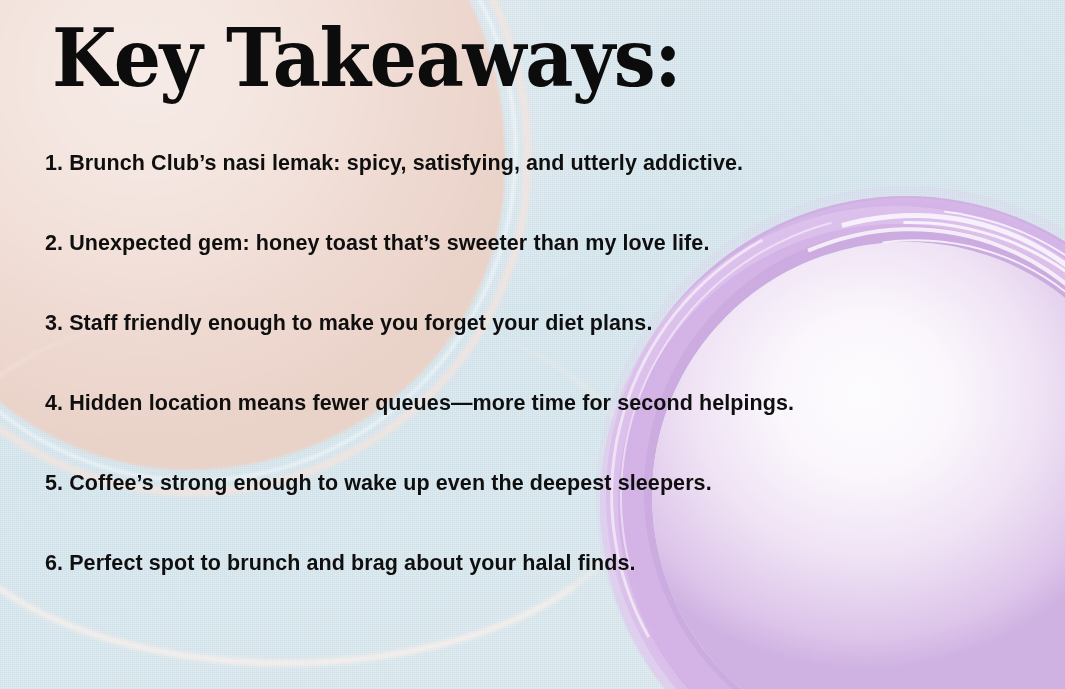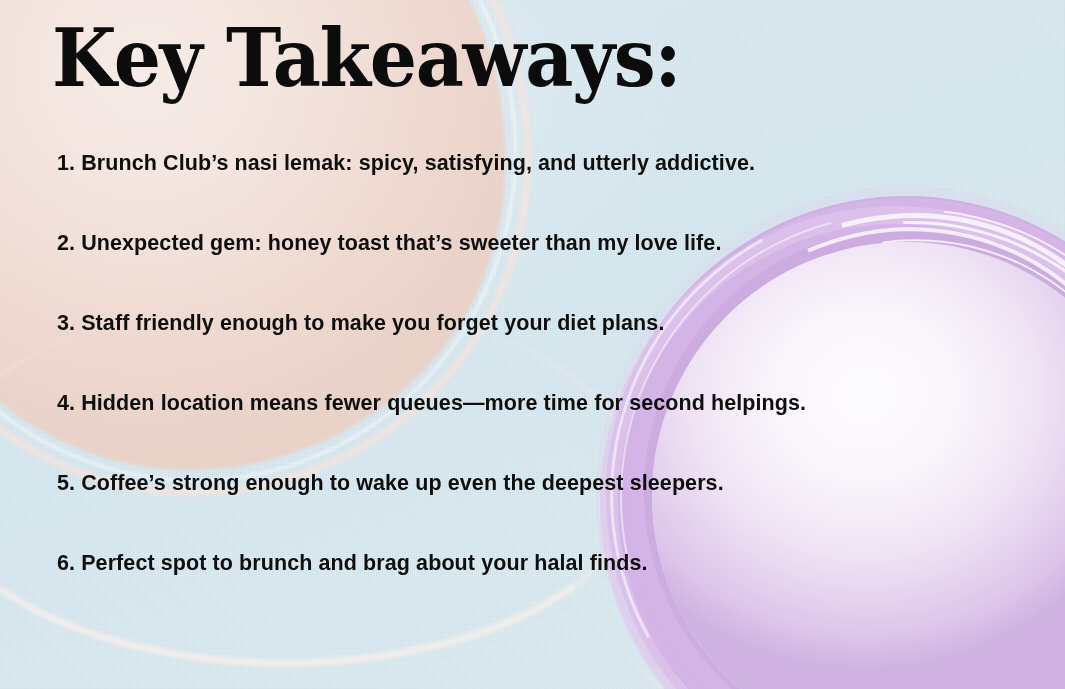--- a/index.html
+++ b/index.html
@@ -183,21 +183,21 @@
     line-height: 1;
     letter-spacing: -1.5px;
     color: #0c0c0c;
     transform: scaleX(.93);
     transform-origin: left top;
     white-space: nowrap;
   }
 
   .list {
     position: absolute;
-    left: 57px;
+    left: 45px;
     top: 152px;
     width: 960px;
   }
 
   .list-item {
     font-family: "Liberation Sans", sans-serif;
     font-weight: 700;
     font-size: 22.5px;
     line-height: 1;
     letter-spacing: .1px;

